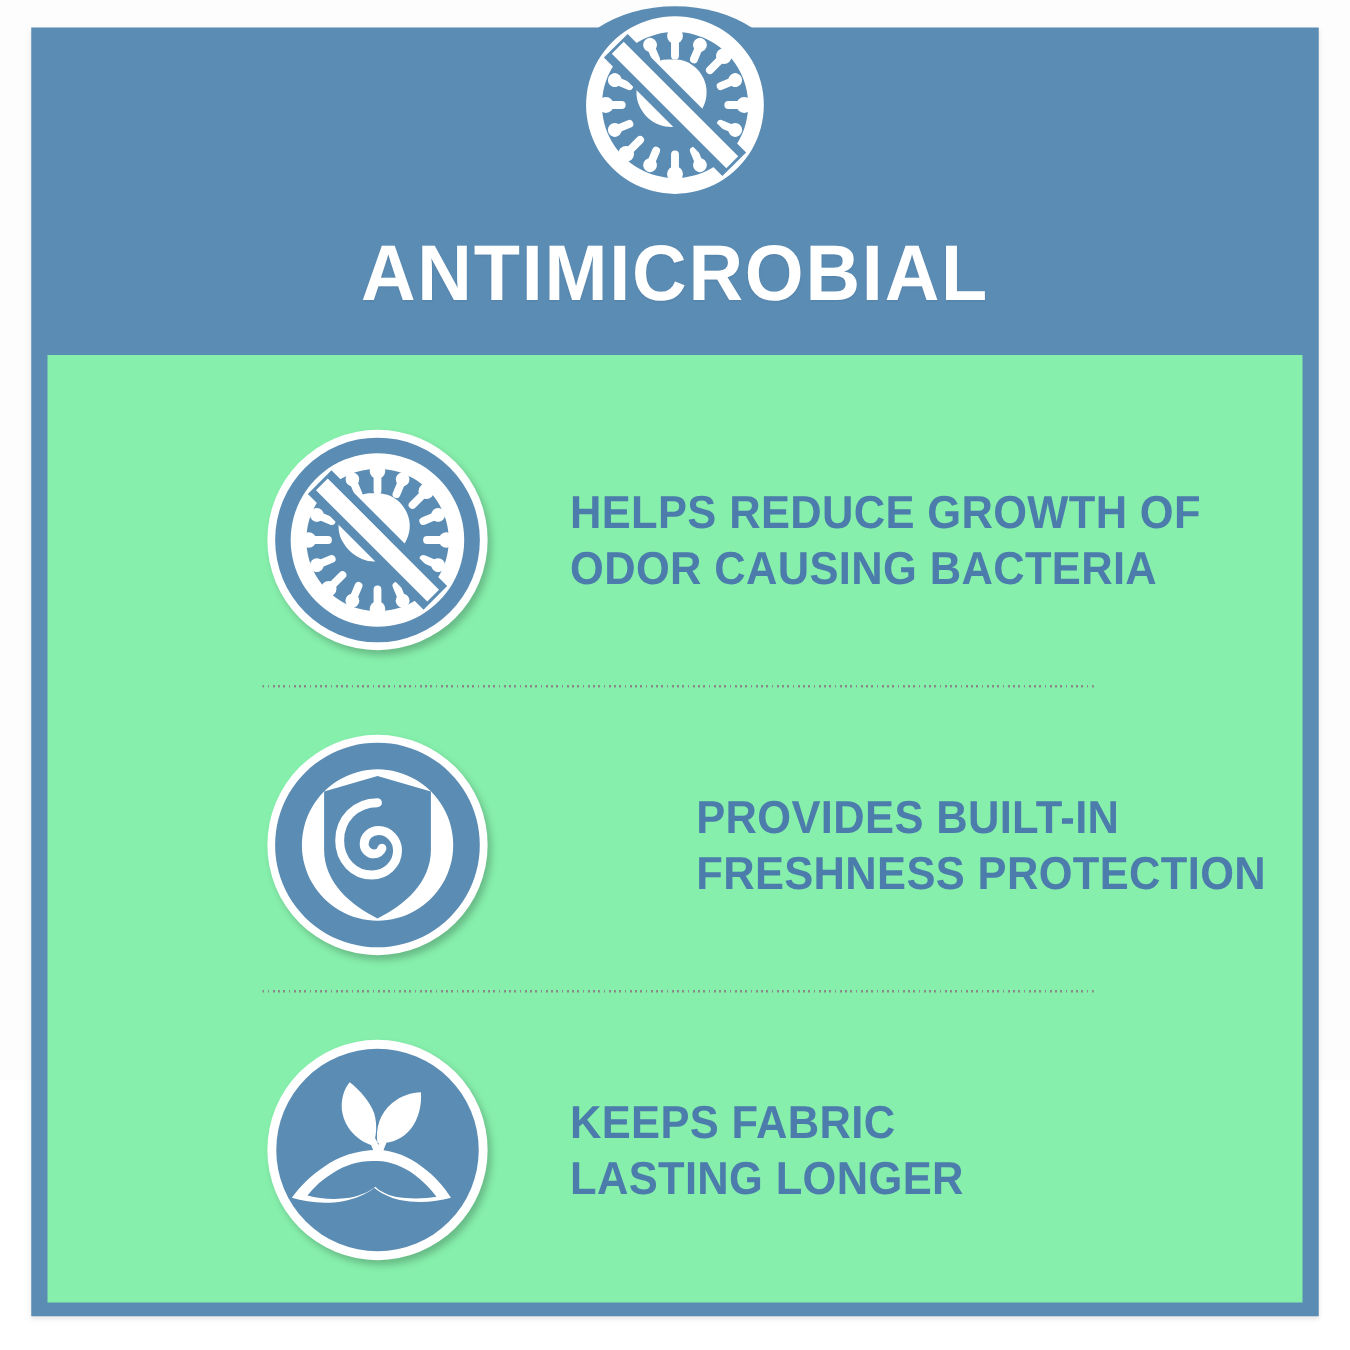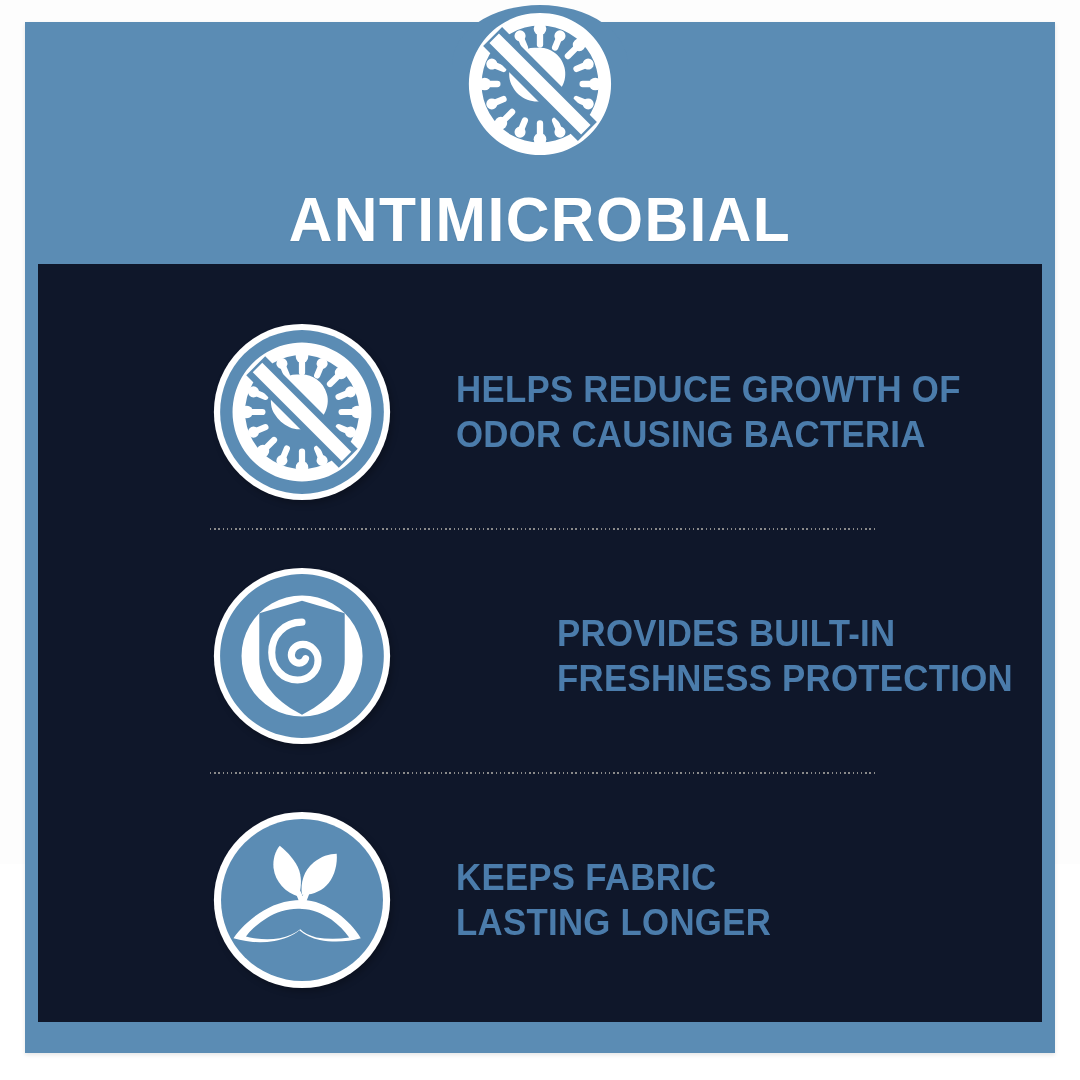--- a/index.html
+++ b/index.html
@@ -78,24 +78,24 @@
     letter-spacing: 1.5px;
     line-height: 1;
     transform: scaleX(0.96);
     text-shadow: 0 1px 2px rgba(0,0,0,0.07);
   }
 
   
   .panel {
     position: absolute;
     left: 38px;
-    top: 264px;
+    top: 284px;
     width: 1004px;
     height: 758px;
-    background: #0f172a;
+    background: #86efac;
   }
 
   
   .rows {
     position: absolute;
     left: 0;
     top: 0;
     width: 100%;
     height: 100%;
   }

